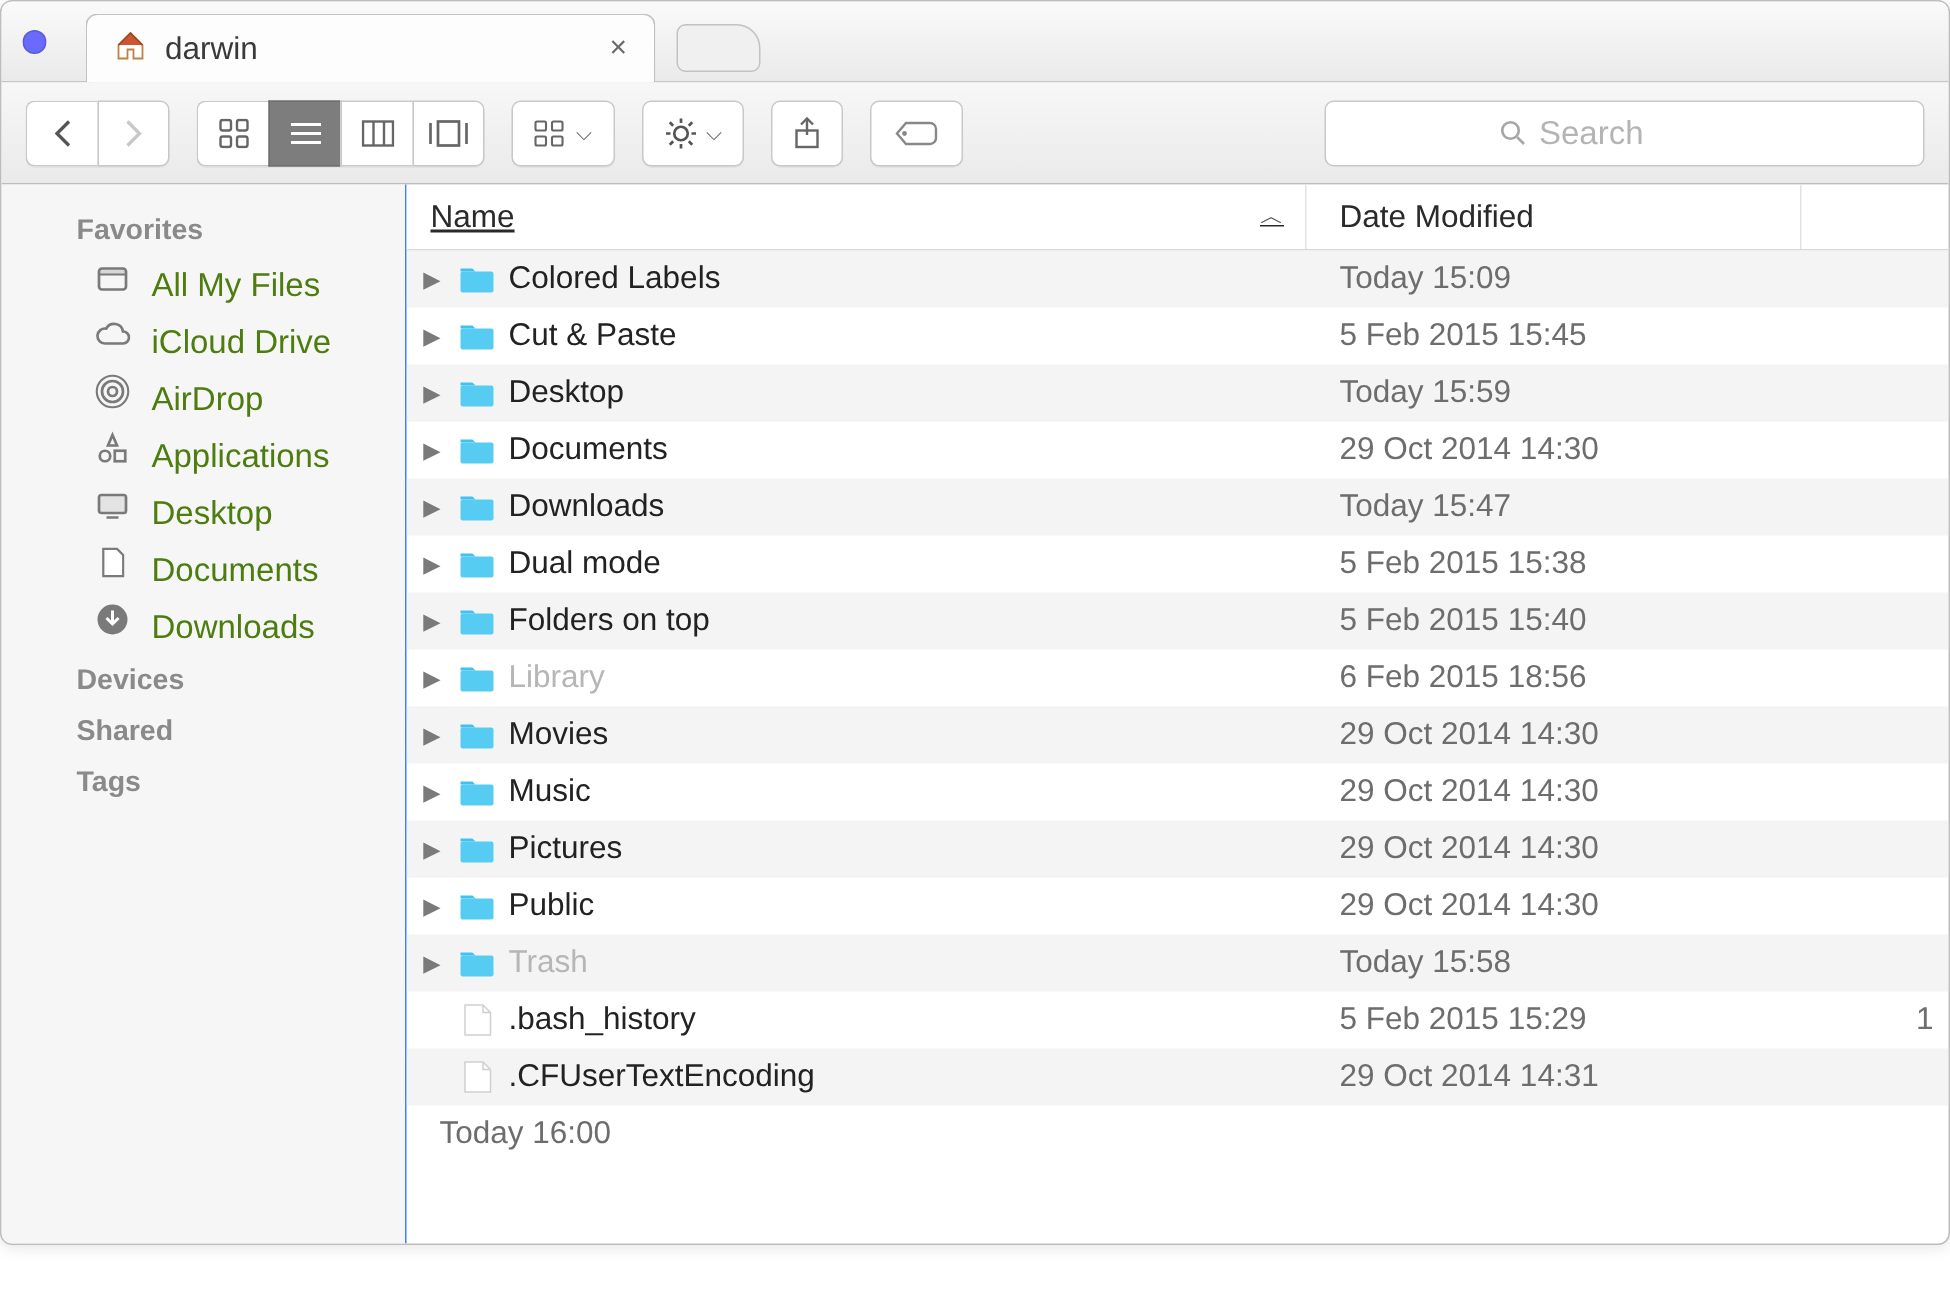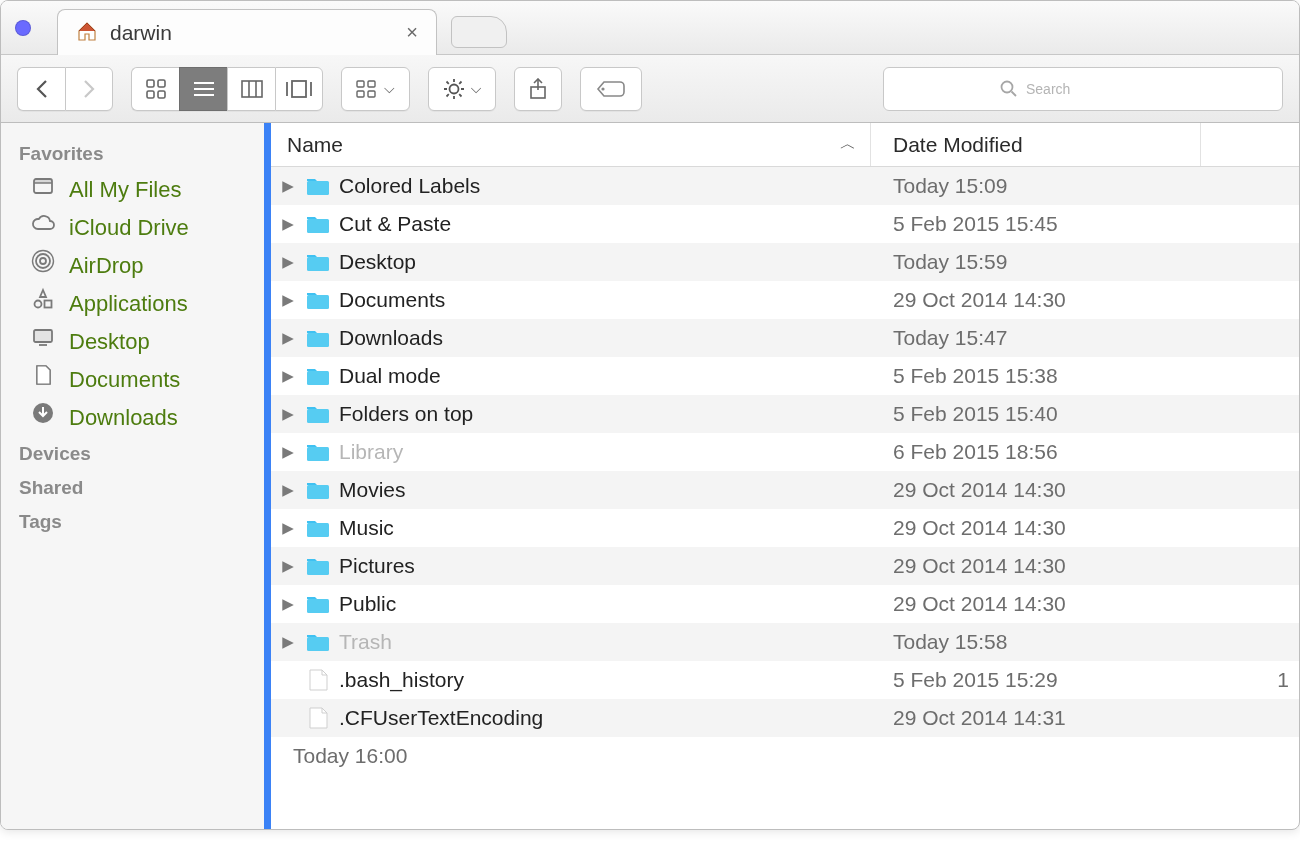--- a/index.html
+++ b/index.html
@@ -121,38 +121,39 @@
     border-radius: 6px;
     display: flex;
     align-items: center;
     justify-content: center;
     gap: 8px;
     color: #a6a6a6;
     font-size: 22px;
   }
   .search input {
     border: none; outline: none;
-    font-size: 14px;
+    font-size: 22px;
     color: #444;
     width: 140px;
     background: transparent;
   }
   .search input::placeholder { color: #b4b4b4; }
   .chev-down { font-size: 14px; color:#666; margin-left:6px;}
   
   .content {
     display: flex;
     height: calc(100% - 54px - 68px);
   }
   .sidebar {
     width: 270px;
     background: #f6f6f6;
-    border-right: 7px solid #3b82f6;
+    border-right: 1px solid #3b82f6;
     padding-top: 12px;
     overflow-y: auto;
+    padding-left: 32px;
   }
   .side-head {
     font-size: 19px;
     color: #8a8a8a;
     font-weight: 600;
     padding: 8px 18px 4px;
   }
   .side-item {
     display: flex;
     align-items: flex-end;
@@ -179,20 +180,21 @@
     color: #2a2a2a;
     background: #fff;
   }
   .col-name {
     flex: 0 0 600px;
     padding-left: 16px;
     display:flex; align-items:center;
     border-right: 1px solid #e2e2e2;
     justify-content: space-between;
     padding-right: 14px;
+    text-decoration: underline;
   }
   .col-date {
     flex: 0 0 330px;
     padding-left: 22px;
     display:flex; align-items:center;
     border-right: 1px solid #e2e2e2;
   }
   .rows {
     flex: 1;
     overflow-y: auto;

